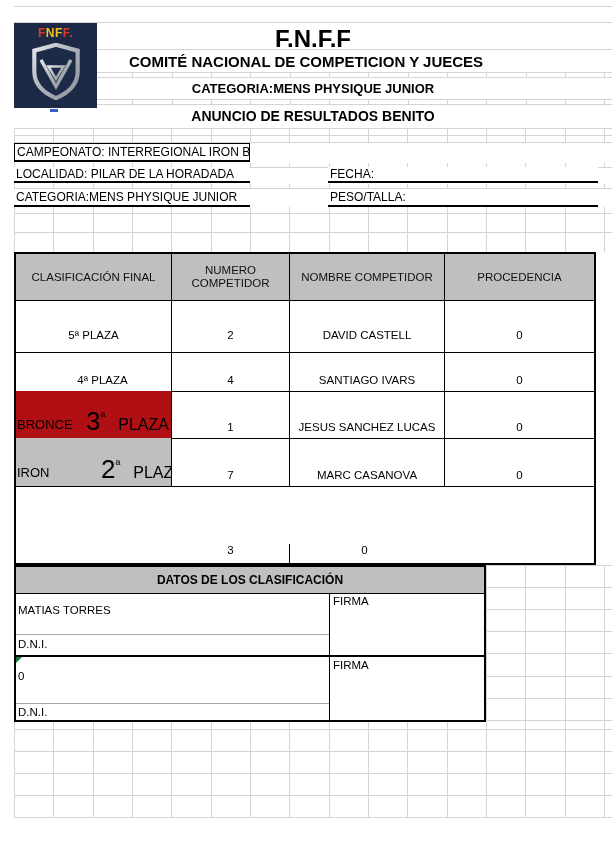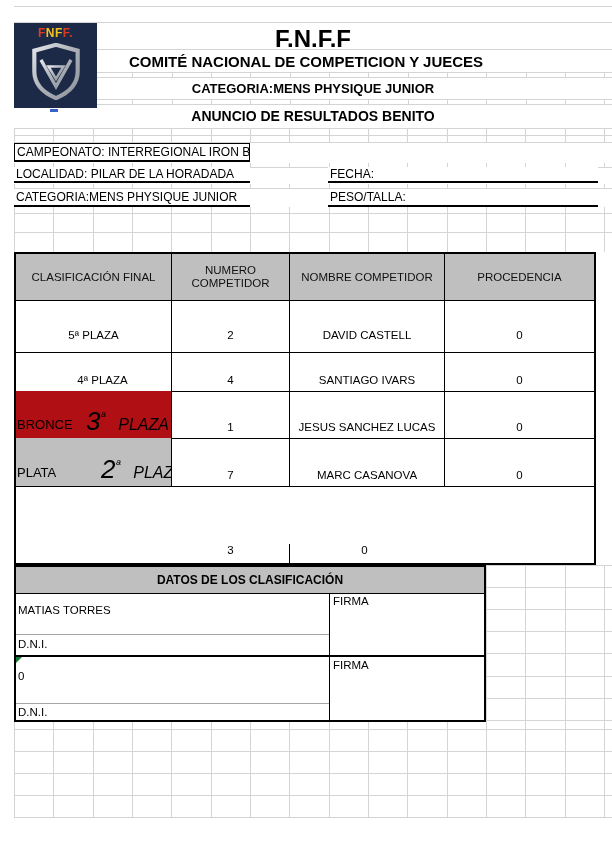--- a/index.html
+++ b/index.html
@@ -40,21 +40,21 @@
     box-sizing:border-box; display:flex; align-items:flex-end; justify-content:center;
     font-size:11.5px; overflow:hidden; white-space:nowrap;
   }
   .cell.bR { border-right:1px solid #000; }
   .thead { background:#bfbfbf; border-bottom:1px solid #000; }
   .thead .cell { align-items:center; text-align:center; white-space:normal; line-height:13px; color:#111; }
   .rb { border-bottom:1px solid #000; }
   .c1 { width:156px; } .c2 { width:118px; } .c3 { width:155px; } .c4 { width:149px; }
   .medal { position:relative; display:block; overflow:hidden; white-space:nowrap;padding-left:44px; }
   .medal .mlabel { position:absolute; font-size:13px; bottom:6px; }
-  .medal .mbig   { position:absolute; bottom:4px;font-style:italic; }
+  .medal .mbig   { position:absolute; bottom:4px; }
   .medal .mrank  { font-size:26px; line-height:26px; }
   .medal .mord   { font-size:13px; position:relative; top:-9px; }
   .medal .mword  { font-size:16px; }
   
   .stats { border:2px solid #000; background:#fff; z-index:2; }
   .stats .shead { position:absolute; left:0; top:0; width:468px; height:26px; background:#bfbfbf;
                   border-bottom:1px solid #000; text-align:center; font-weight:bold; font-size:12px; line-height:26px; }
   .stxt { position:absolute; font-size:11.5px; white-space:nowrap; }
   .thinline { position:absolute; background:#a6a6a6; height:1px; }
   .thickline { position:absolute; background:#000; height:2px; }
@@ -133,21 +133,21 @@
       <span class="mlabel" style="left:1px;">BRONCE</span>
       <span class="mbig" style="left:70px;"><span class="mrank">3</span><span class="mord">ª</span><span class="mword" style="margin-left:13px;">PLAZA</span></span>
     </div>
     <div class="cell c2 bR" style="padding-bottom:5px;">1</div>
     <div class="cell c3 bR" style="padding-bottom:5px;">JESUS SANCHEZ LUCAS</div>
     <div class="cell c4" style="padding-bottom:5px;">0</div>
   </div>
 
   <div class="trow rb" style="top:184px;height:48px;">
     <div class="cell c1 bR medal" style="background-color: rgb(191, 191, 191);">
-      <span class="mlabel" style="left:1px;">PLATA</span>
+      <span class="mlabel" style="left:1px;">IRON</span>
       <span class="mbig" style="left:85px;"><span class="mrank">2</span><span class="mord">ª</span><span class="mword" style="margin-left:13px;">PLAZA</span></span>
     </div>
     <div class="cell c2 bR" style="padding-bottom:5px;">7</div>
     <div class="cell c3 bR" style="padding-bottom:5px;">MARC CASANOVA</div>
     <div class="cell c4" style="padding-bottom:5px;">0</div>
   </div>
 
   <div class="trow" style="top:232px;height:77px;align-items:flex-end;">
     <div class="cell c1 bR medal" style="background-color: rgb(214, 163, 35);">
       <span class="mlabel" style="left:4px;bottom:8px;">ORO</span>

